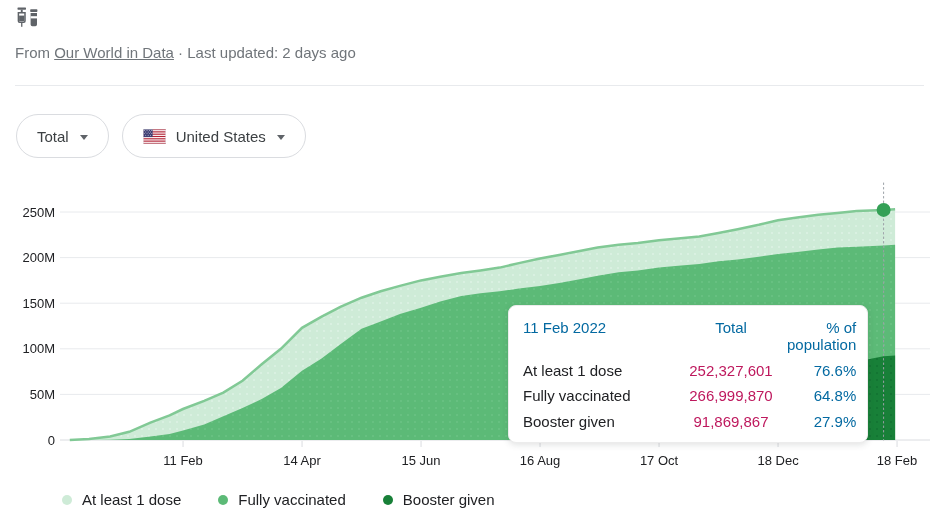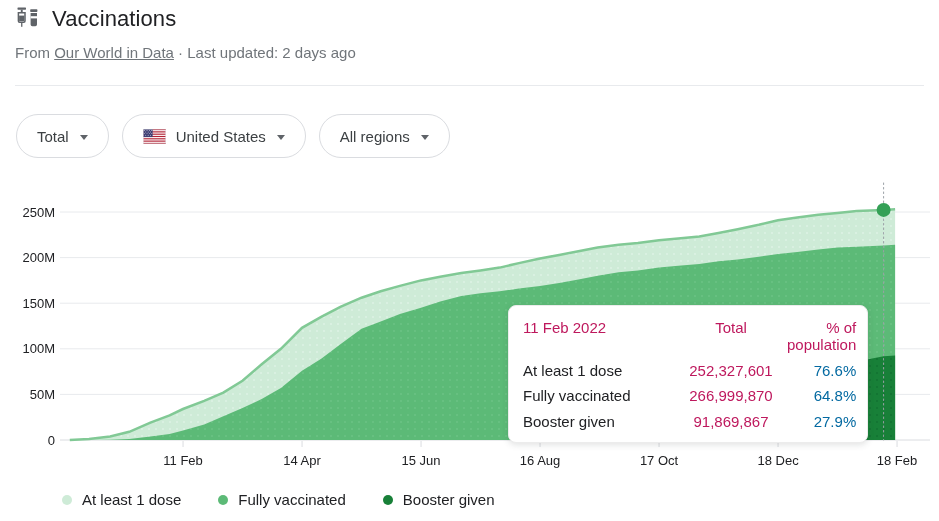--- a/index.html
+++ b/index.html
@@ -25,21 +25,21 @@
 
   
   #chart-svg { position:absolute; left:0; top:0; width:939px; height:521px; }
   .axis-label { font-size:13px; fill:#202124; font-family:"Liberation Sans", sans-serif; }
 
   
   .tooltip { position:absolute; left:508px; top:305px; width:360px; height:138px; background:#fff;
              border:1px solid #ececec; border-radius:8px; box-shadow:0 2px 6px rgba(60,64,67,.15);
              padding:13px 16px 12px 14px; display:grid; grid-template-columns:152px 112px 1fr;
              align-content:space-between; font-size:15px; }
-  .tooltip .hdr { color:#be185d; }
+  .tooltip .hdr { color:#0369a1; }
   .tooltip .lbl { color:#202124; white-space:nowrap; }
   .tooltip .tot { color:#be185d; text-align:center; }
   .tooltip .pct { color:#0369a1; text-align:right; }
   .tooltip .c-center { text-align:center; }
   .tooltip .c-right { text-align:right; }
 
   
   .legend { position:absolute; left:62px; top:491px; display:flex; gap:37px; align-items:center;
             font-size:15px; color:#202124; }
   .legend-item { display:flex; align-items:center; gap:10px; }
@@ -103,21 +103,20 @@
     <svg class="header-icon" viewBox="0 0 26 26" fill="#5f6368">
       <rect x="2.5" y="1.5" width="8.5" height="2.2" rx="0.6"></rect>
       <rect x="5.8" y="3.7" width="1.9" height="3"></rect>
       <path d="M3.4 6.7 h6.6 v8.3 a1.2 1.2 0 0 1 -1.2 1.2 H4.6 a1.2 1.2 0 0 1 -1.2 -1.2 Z" fill="none" stroke="#5f6368" stroke-width="1.5"></path>
       <rect x="4.1" y="9.6" width="5.2" height="5.6"></rect>
       <rect x="6.1" y="16.2" width="1.3" height="4.6"></rect>
       <rect x="15.2" y="3.2" width="7.2" height="2.7" rx="0.7"></rect>
       <path d="M15.6 7.1 h6.4 v11.4 a1.7 1.7 0 0 1 -1.7 1.7 h-3 a1.7 1.7 0 0 1 -1.7 -1.7 Z"></path>
       <rect x="15.6" y="10.2" width="6.4" height="2.2" fill="#fff"></rect>
     </svg>
-    <span class="title">Vaccinations</span>
   </div>
 
   <div class="subtitle">
     <span>From</span>
     <a>Our World in Data</a>
     <span>· Last updated: 2 days ago</span>
   </div>
 
   <div class="divider"></div>
 
@@ -155,24 +154,20 @@
             <circle cx="2.7" cy="6.6" r="0.5"></circle>
               <circle cx="5.2" cy="6.6" r="0.5"></circle>
               <circle cx="7.7" cy="6.6" r="0.5"></circle>
           </g>
           <rect x="0.25" y="0.25" width="23.5" height="15.5" fill="none" stroke="#dadce0" stroke-width="0.5"></rect>
         </svg>
       </span>
       <span>United States</span>
       <span class="caret"></span>
     </div>
-    <div class="chip">
-      <span>All regions</span>
-      <span class="caret"></span>
-    </div>
   </div>
 
   <div class="tooltip">
     <span class="hdr">11 Feb 2022</span>
     <span class="hdr c-center">Total</span>
     <span class="hdr c-right">% of population</span>
 
     <span class="lbl">At least 1 dose</span>
     <span class="tot">252,327,601</span>
     <span class="pct">76.6%</span>

